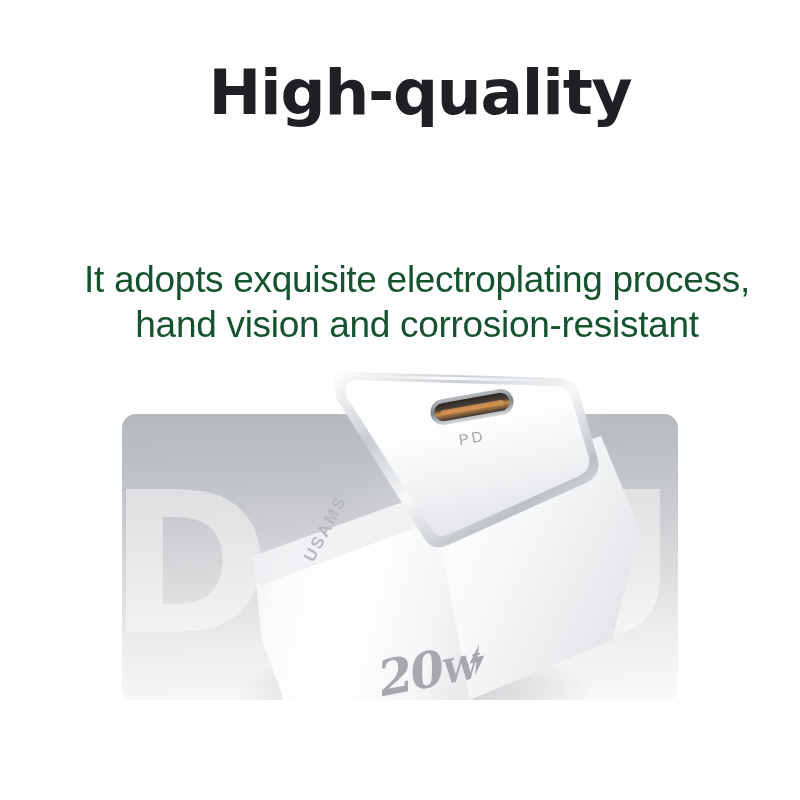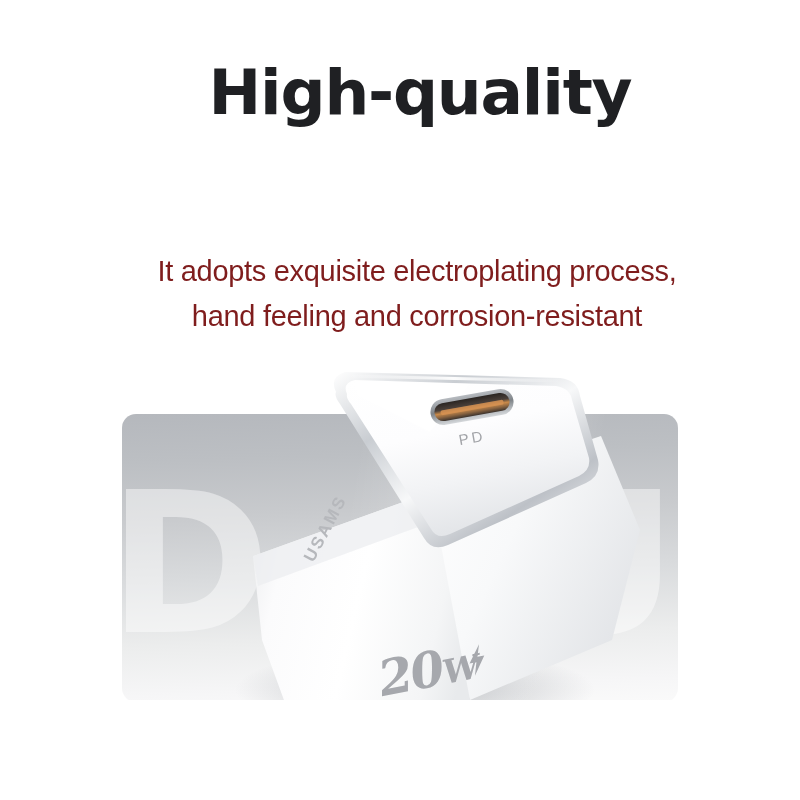--- a/index.html
+++ b/index.html
@@ -24,24 +24,24 @@
     letter-spacing:-1.2px;
     color:#1f2023;
   }
   .headline .l2{display:block;}
 
   .subcopy{
     position:absolute;left:46px;right:52px;top:220px;
     text-align:center;
     font-family:"Liberation Sans",sans-serif;
     font-weight:400;
-    font-size:29px;
+    font-size:37px;
     line-height:45px;
     letter-spacing:-0.3px;
-    color:#7f1d1d;
+    color:#14532d;
   }
   .subcopy span{display:block;white-space:nowrap;}
 
   
   .panel{
     position:absolute;
     left:122px;top:414px;width:556px;height:288px;
     border-radius:14px;
     background:linear-gradient(178deg,
         #b5b8bd 0%,
@@ -124,21 +124,21 @@
 <body>
 
 <div id="page">
 
   <h1 class="headline">
     <span class="l1">High-quality</span>
   </h1>
 
   <p class="subcopy">
     <span>It adopts exquisite electroplating process,</span>
-    <span>hand feeling and corrosion-resistant</span>
+    <span>hand vision and corrosion-resistant</span>
   </p>
 
   <div class="panel">
     <div class="wm wm-d">D</div>
     <div class="wm wm-u">U</div>
     <div class="panel-sheen"></div>
   </div>
 
   <div class="charger">
     <svg width="800" height="800" viewBox="0 0 800 800">

